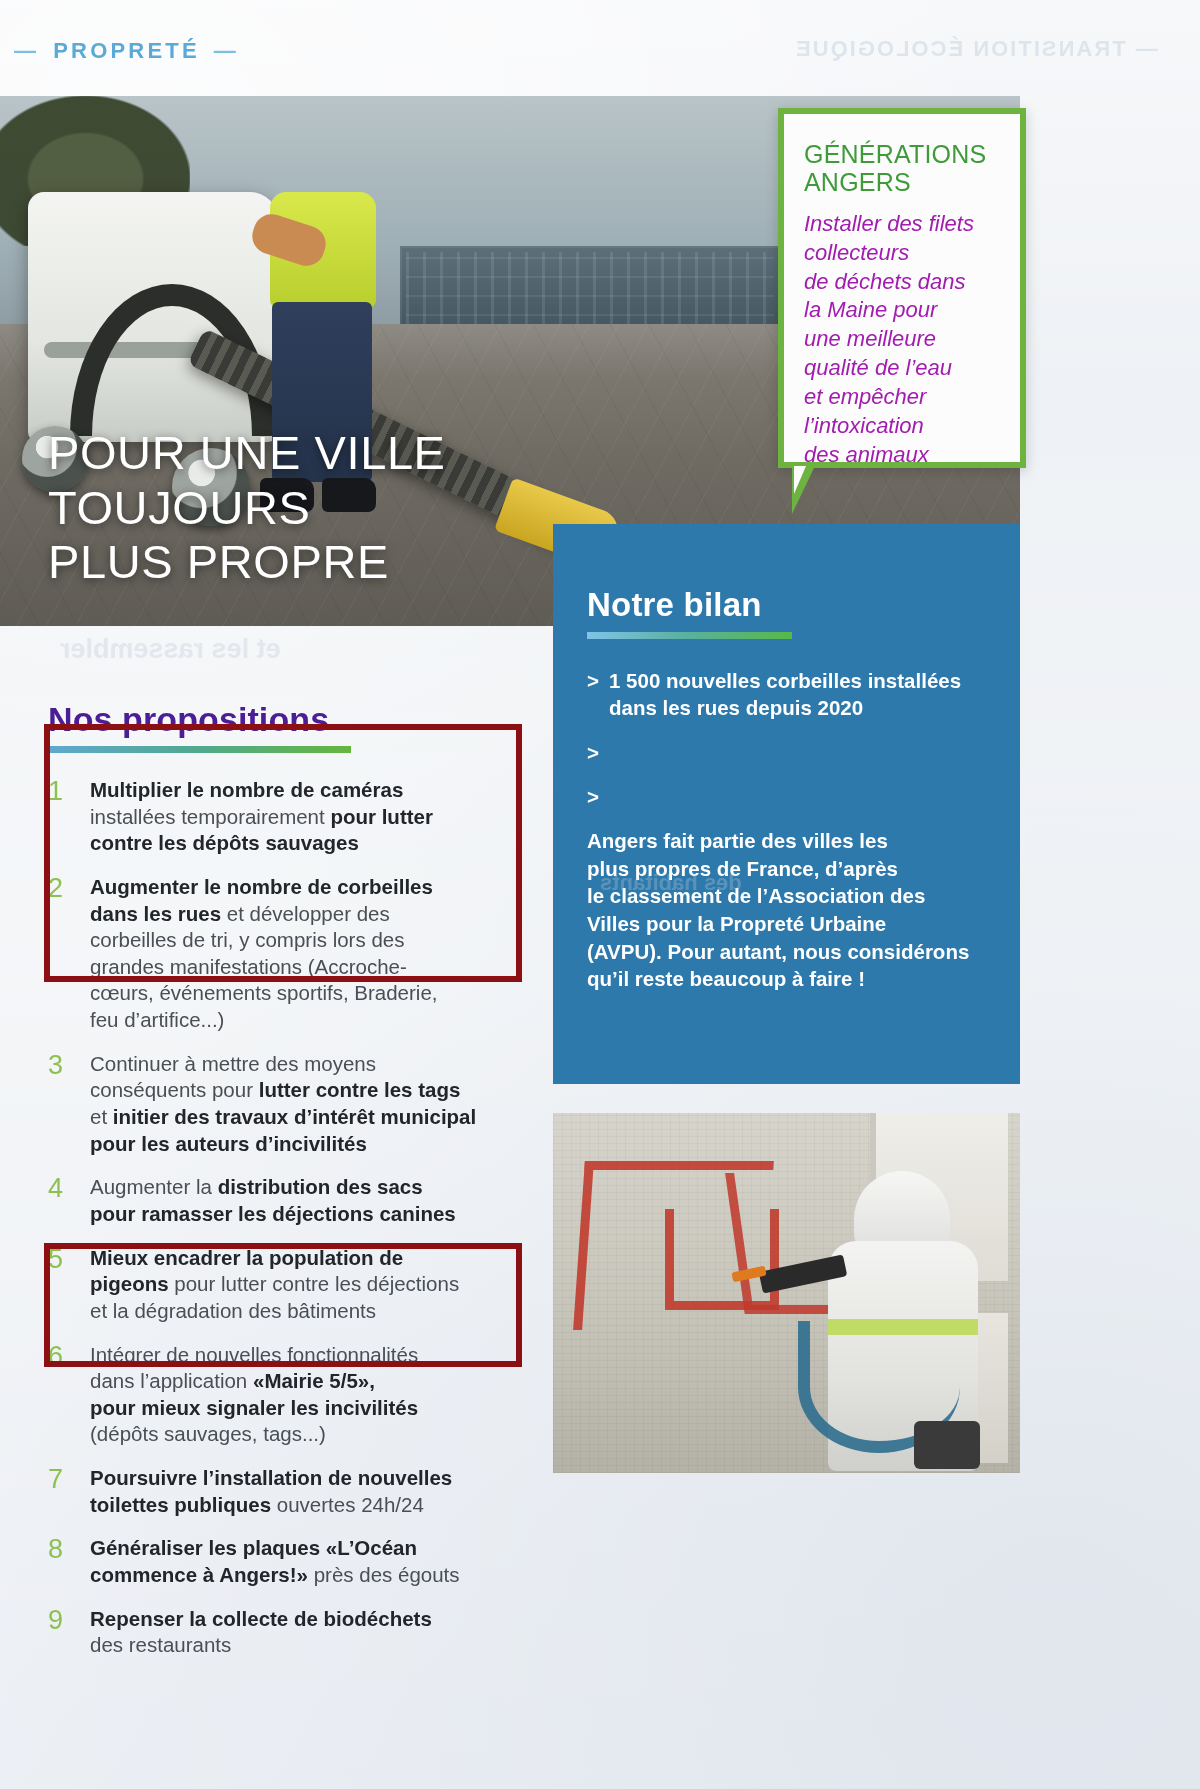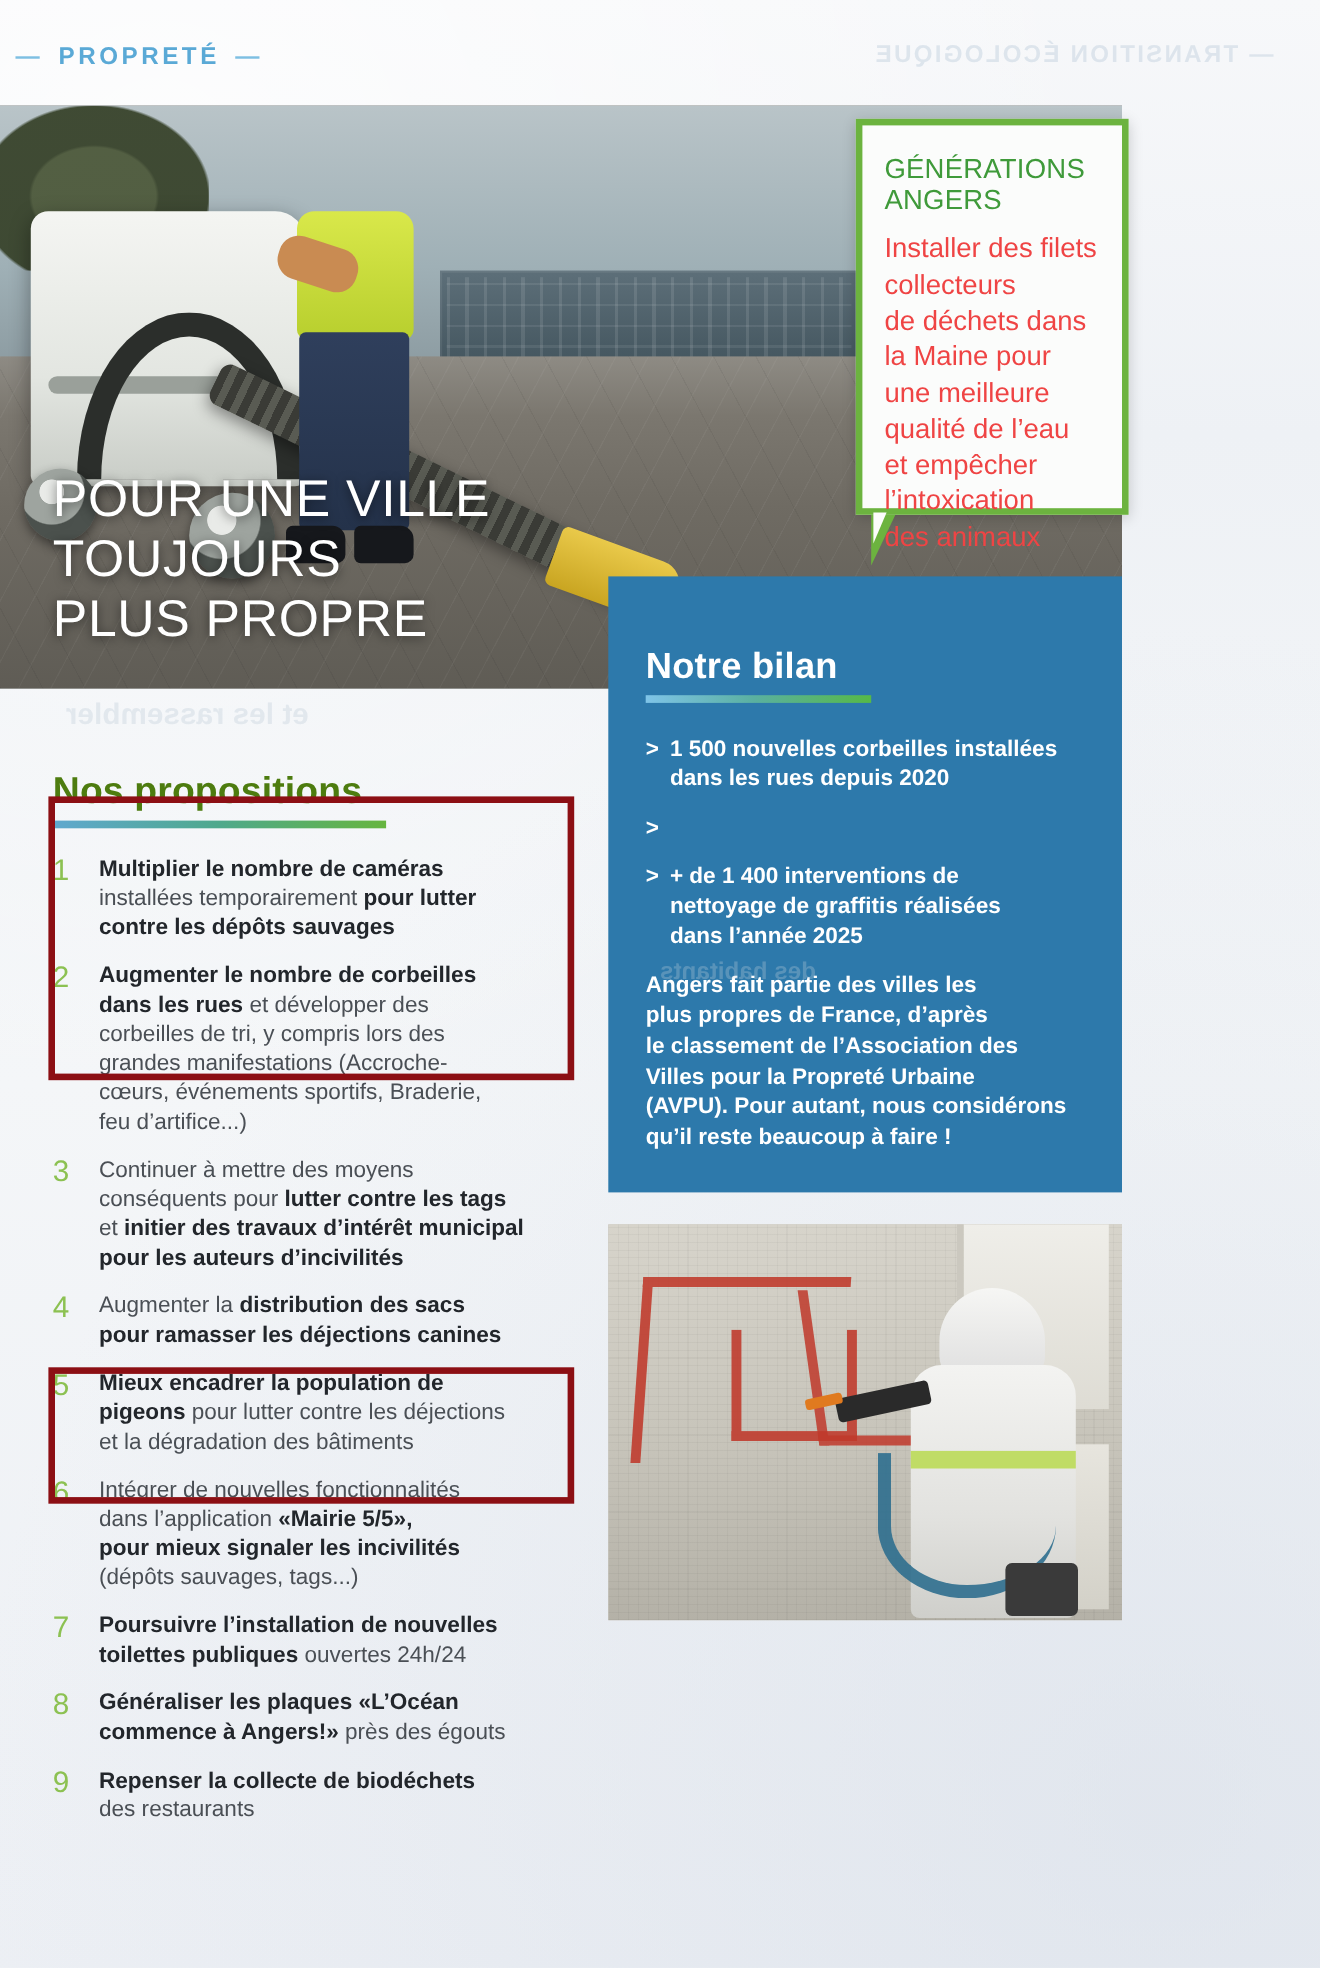--- a/index.html
+++ b/index.html
@@ -168,22 +168,23 @@
     border-left:12px solid #fbfcfb;
     border-bottom:28px solid transparent;
   }
   .callout h3{
     margin:0;padding:26px 18px 0 20px;
     color:#3f9a3a;font-size:25px;line-height:1.12;font-weight:normal;
     letter-spacing:.2px;white-space:pre-line;
   }
   .callout p{
     margin:0;padding:14px 16px 0 20px;
-    color:#ef4444;font-size:25px;line-height:1.31;
+    color:#a21caf;font-size:22px;line-height:1.31;
     white-space:pre-line;
+    font-style:italic;
   }
 
   
   .bilan{
     position:absolute;left:553px;top:524px;width:467px;height:560px;
     background:#2d79ab;
     box-sizing:border-box;padding:62px 48px 0 34px;
   }
   .bilan h2{
     margin:0;color:#ffffff;font-size:33px;font-weight:bold;letter-spacing:.2px;
@@ -203,21 +204,21 @@
   .bilan .concl{
     margin-top:12px;color:#ffffff;font-size:20.5px;line-height:1.35;
     font-weight:bold;white-space:pre-line;
   }
 
   
   .props{
     position:absolute;left:48px;top:700px;width:480px;
   }
   .props h2{
-    margin:0;color:#4d7c0f;font-size:34px;font-weight:bold;letter-spacing:.1px;
+    margin:0;color:#4c1d95;font-size:34px;font-weight:bold;letter-spacing:.1px;
   }
   .props .rule{
     margin-top:7px;width:303px;height:7px;
     background:linear-gradient(90deg,#5fa8cf 0%,#4fa98c 50%,#66b53f 100%);
   }
   .plist{margin:24px 0 0 0;padding:0;list-style:none;}
   .pitem{
     display:flex;gap:16px;margin-bottom:17px;
   }
   .pnum{
@@ -378,23 +379,20 @@
     <li>
       <span class="gt">&gt;</span>
       <span class="txt">1 500 nouvelles corbeilles installées
 dans les rues depuis 2020</span>
     </li>
     <li>
       <span class="gt">&gt;</span>
     </li>
     <li>
       <span class="gt">&gt;</span>
-      <span class="txt">+ de 1 400 interventions de
-nettoyage de graffitis réalisées
-dans l’année 2025</span>
     </li>
   </ul>
   <div class="concl">Angers fait partie des villes les
 plus propres de France, d’après
 le classement de l’Association des
 Villes pour la Propreté Urbaine
 (AVPU). Pour autant, nous considérons
 qu’il reste beaucoup à faire !</div>
 </div>
 

